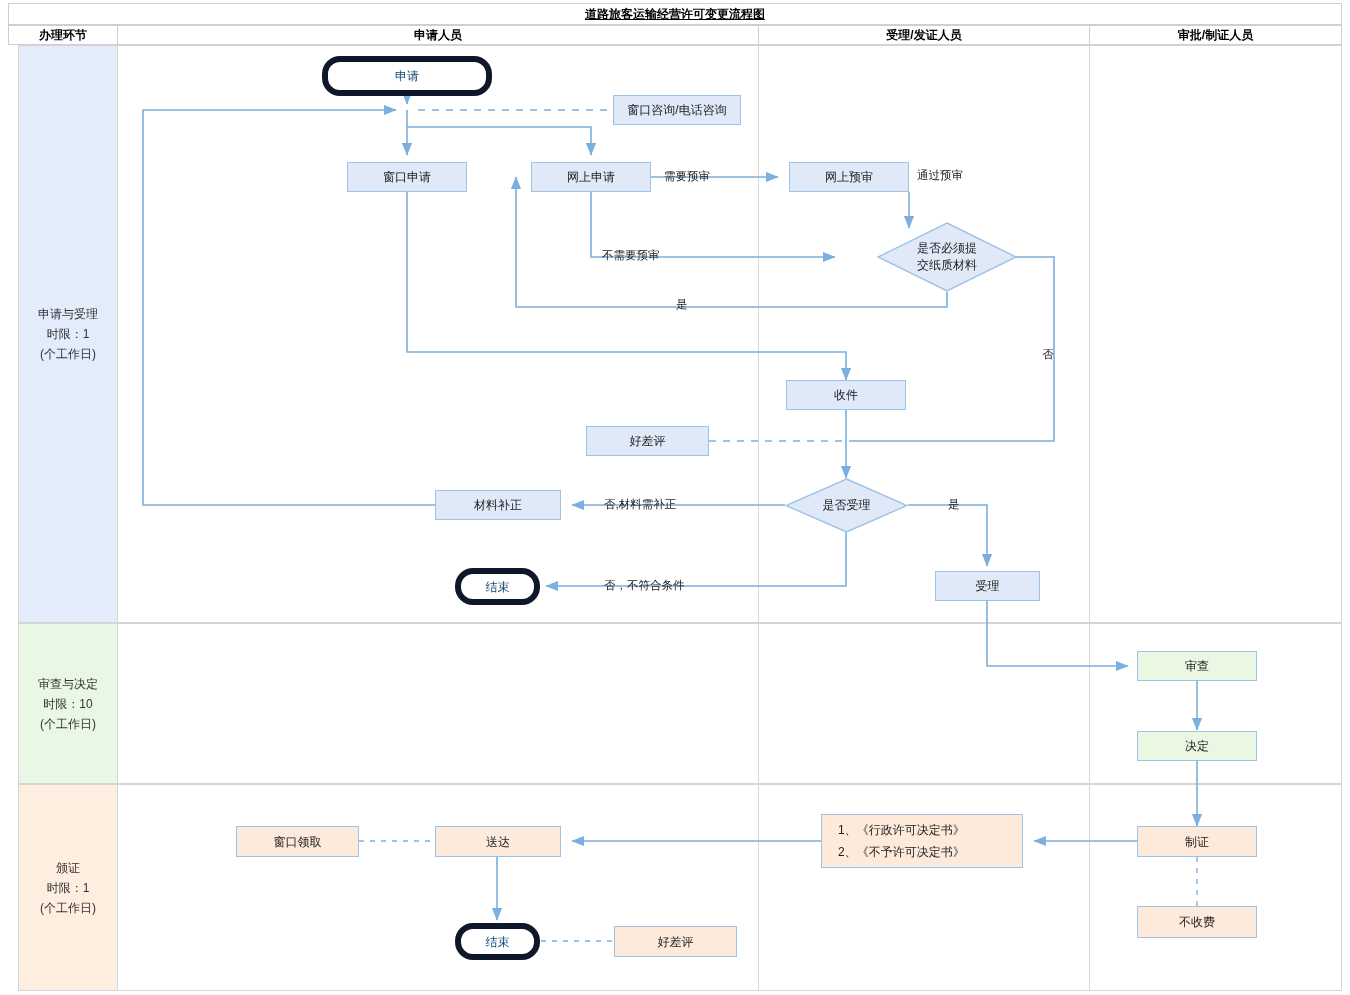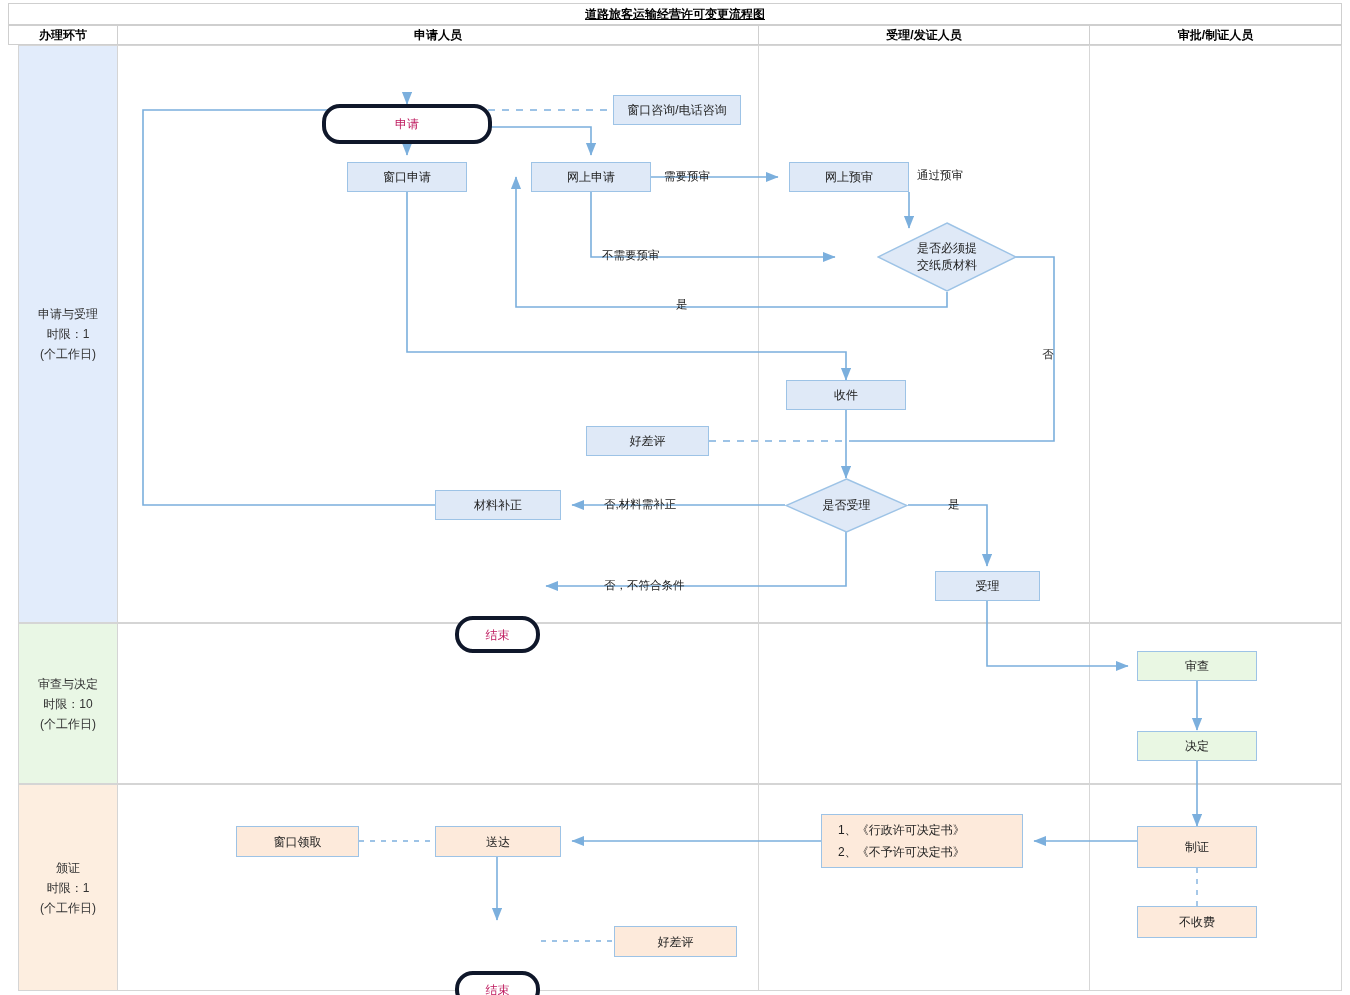--- a/index.html
+++ b/index.html
@@ -51,23 +51,22 @@
   
   .node {
     position:absolute; display:flex; align-items:center; justify-content:center;
     text-align:center; font-size:12px; line-height:16px; color:#222;
     border:1px solid #9dc3e6; z-index:5;
   }
   .n-blue   { background:#dfe9f7; }
   .n-green  { background:#e9f7e3; }
   .n-orange { background:#fdeadb; }
   .n-term {
-    border-radius:18px; background:#ffffff; border:4px solid #0f172a;
-    color:#be185d;
-    margin-top:48px;
+    border-radius:18px; background:#ffffff; border:6px solid #0f172a;
+    color:#0c4a6e;
   }
   .n-multi { white-space:pre-line; text-align:right; padding-left:16px; justify-content:flex-start; }
 
   
   .diamond { position:absolute; z-index:5; }
   .diamond .dshape { position:absolute; inset:0; }
   .diamond .dtext {
     position:absolute; inset:0; display:flex; align-items:center; justify-content:center;
     text-align:center; font-size:12px; line-height:17px; color:#222; white-space:pre-line;
   }
@@ -207,21 +206,21 @@
   </div>
 
   <div class="node n-term" style="left:455px; top:568px; width:85px; height:37px;">结束</div>
 
   <div class="node n-blue" style="left:935px; top:571px; width:105px; height:30px;">受理</div>
 
   <div class="node n-green" style="left:1137px; top:651px; width:120px; height:30px;">审查</div>
 
   <div class="node n-green" style="left:1137px; top:731px; width:120px; height:30px;">决定</div>
 
-  <div class="node n-orange" style="left:1137px; top:826px; width:120px; height:42px;">制证</div>
+  <div class="node n-orange" style="left:1137px; top:826px; width:120px; height:31px;">制证</div>
 
   <div class="node n-orange" style="left:1137px; top:906px; width:120px; height:32px;">不收费</div>
 
   <div class="node n-orange n-multi" style="left:821px; top:814px; width:202px; height:54px; line-height:22px;">1、《行政许可决定书》
 2、《不予许可决定书》</div>
 
   <div class="node n-orange" style="left:435px; top:826px; width:126px; height:31px;">送达</div>
 
   <div class="node n-orange" style="left:236px; top:826px; width:123px; height:31px;">窗口领取</div>
 

